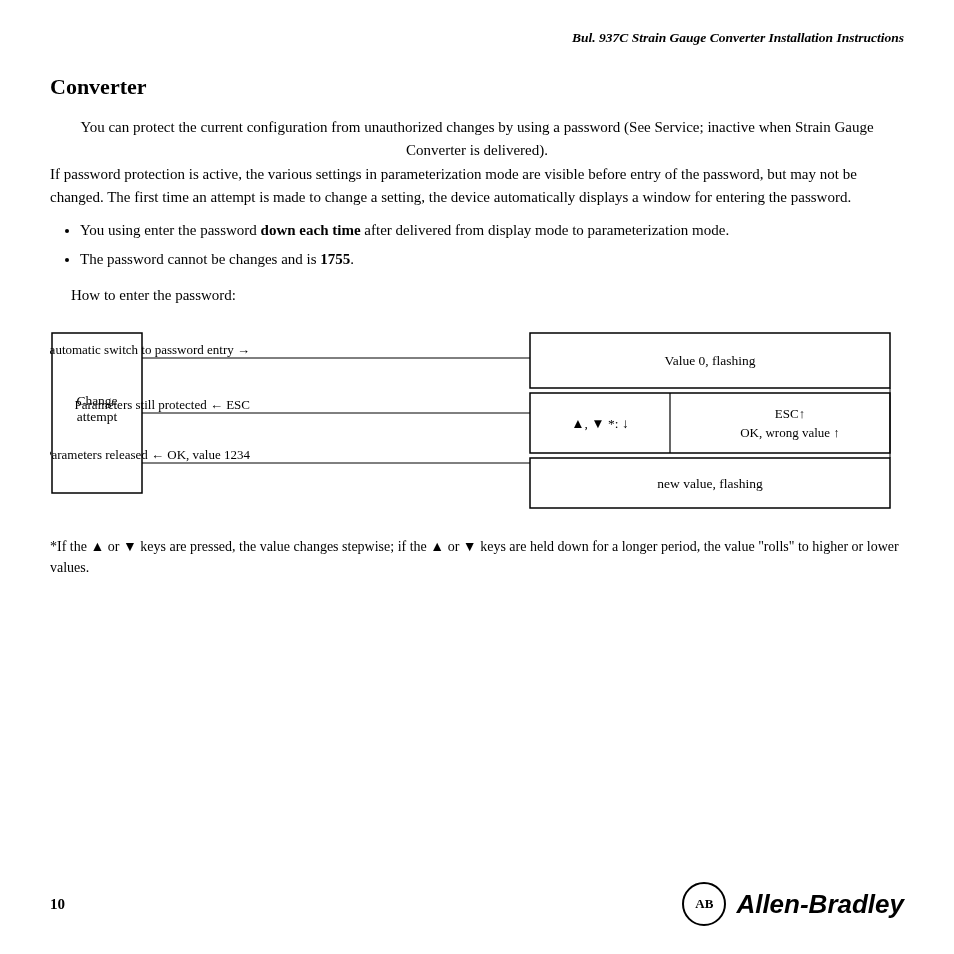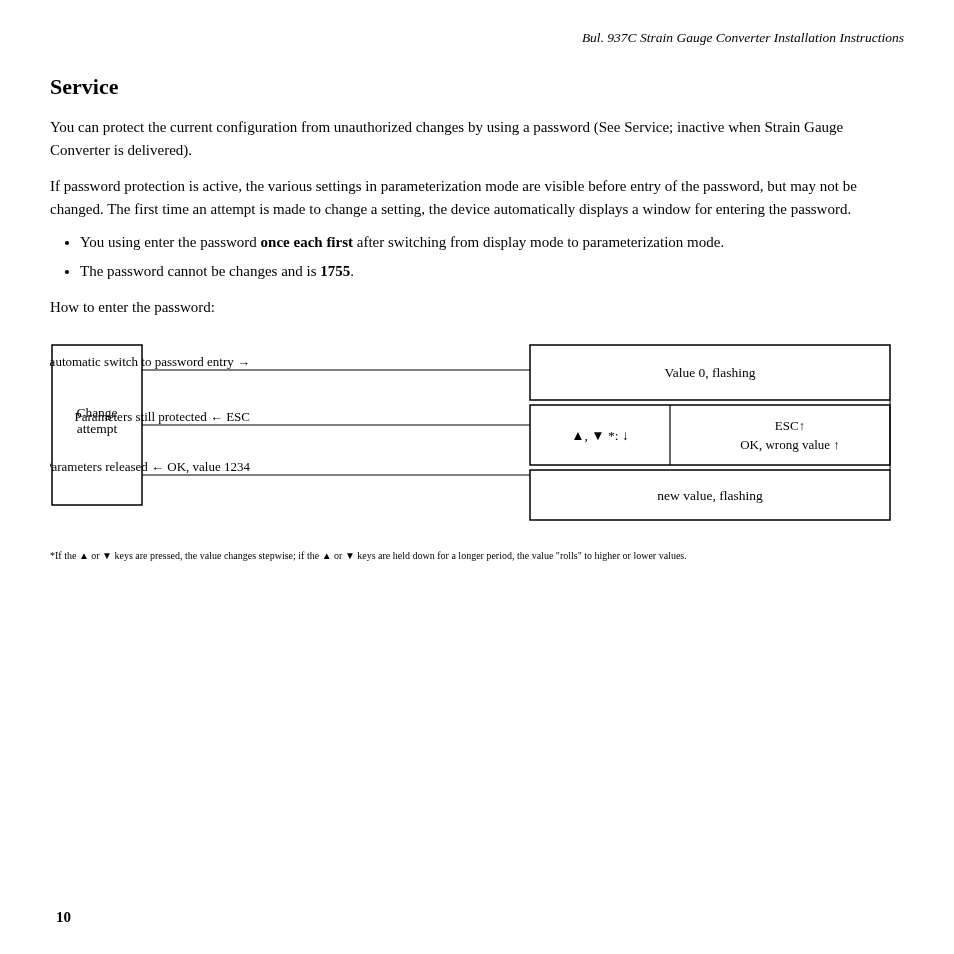--- a/index.html
+++ b/index.html
@@ -9,35 +9,35 @@
       font-size: 15px;
       color: #000;
       width: 954px;
       min-height: 954px;
       padding: 30px 50px 30px 50px;
       position: relative;
     }
 
     .header-right {
       text-align: right;
-      font-weight: normal;
+      font-weight: bold;
       font-size: 13.5px;
       margin-bottom: 28px;
       font-style: italic;
     }
 
     .page-title {
       font-size: 22px;
       font-weight: bold;
       margin-bottom: 16px;
     }
 
     .intro-text {
-      margin-bottom: 12px;
       line-height: 1.55;
+      text-align: center;
     }
 
     .body-text {
       margin-bottom: 10px;
       line-height: 1.55;
       font-family: Liberation Serif, serif;
     }
 
     .bullet-list {
       margin: 6px 0 12px 30px;
@@ -45,40 +45,41 @@
 
     .bullet-list li {
       margin-bottom: 6px;
       line-height: 1.55;
       list-style: disc;
     }
 
     .how-to {
       margin-bottom: 16px;
       line-height: 1.55;
+      margin-left: 21px;
     }
 
     
     .diagram-container {
       margin: 10px 0 18px 0;
       display: flex;
       align-items: stretch;
       position: relative;
     }
 
     .footnote {
       margin-top: 16px;
       line-height: 1.55;
-      font-size: 10px;
+      font-size: 14px;
     }
 
     .footer {
       position: absolute;
       bottom: 28px;
-      left: 56px;
+      left: 50px;
       right: 50px;
       display: flex;
       align-items: center;
       justify-content: space-between;
     }
 
     .footer-page {
       font-weight: bold;
       font-size: 15px;
     }
@@ -108,29 +109,29 @@
       font-weight: bold;
       font-style: italic;
       font-family: Arial, sans-serif;
     }
   </style>
 </head>
 <body>
 
 <div class="header-right">Bul. 937C Strain Gauge Converter Installation Instructions</div>
 
-<div class="page-title">Service</div>
+<div class="page-title">Converter</div>
 
 <p class="intro-text">You can protect the current configuration from unauthorized changes by using a password (See Service; inactive when Strain Gauge Converter is delivered).</p>
 
 <p class="body-text">If password protection is active, the various settings in parameterization mode are visible before entry of the password, but may not be changed. The first time an attempt is made to change a setting, the device automatically displays a window for entering the password.</p>
 
 <ul class="bullet-list">
   <li>
-    <span>You using enter the password </span><strong>once each first</strong><span> after switching from display mode to parameterization mode.</span>
+    <span>You using enter the password </span><strong>down each time</strong><span> after delivered from display mode to parameterization mode.</span>
   </li>
   <li>
     <span>The password cannot be changes and is </span><strong>1755</strong><span>.</span>
   </li>
 </ul>
 
 <p class="how-to">How to enter the password:</p>
 
 <div class="diagram-container">
   <svg width="854" height="195" viewBox="0 0 854 195" xmlns="http://www.w3.org/2000/svg" style="font-family: Georgia, 'Times New Roman', serif; font-size: 13.5px;">
@@ -172,13 +173,19 @@
     <line x1="480" y1="37" x2="480" y2="37" stroke="#000" stroke-width="1"></line>
 
     <line x1="840" y1="65" x2="840" y2="135" stroke="#000" stroke-width="1"></line>
   </svg>
 </div>
 
 <p class="footnote">*If the ▲ or ▼ keys are pressed, the value changes stepwise; if the ▲ or ▼ keys are held down for a longer period, the value "rolls" to higher or lower values.</p>
 
 <div class="footer">
   <span class="footer-page">10</span>
+  <div class="footer-logo">
+    <div class="ab-circle">
+      <span>AB</span>
+    </div>
+    <span class="footer-brand">Allen-Bradley</span>
+  </div>
 </div>
 
 </body></html>

